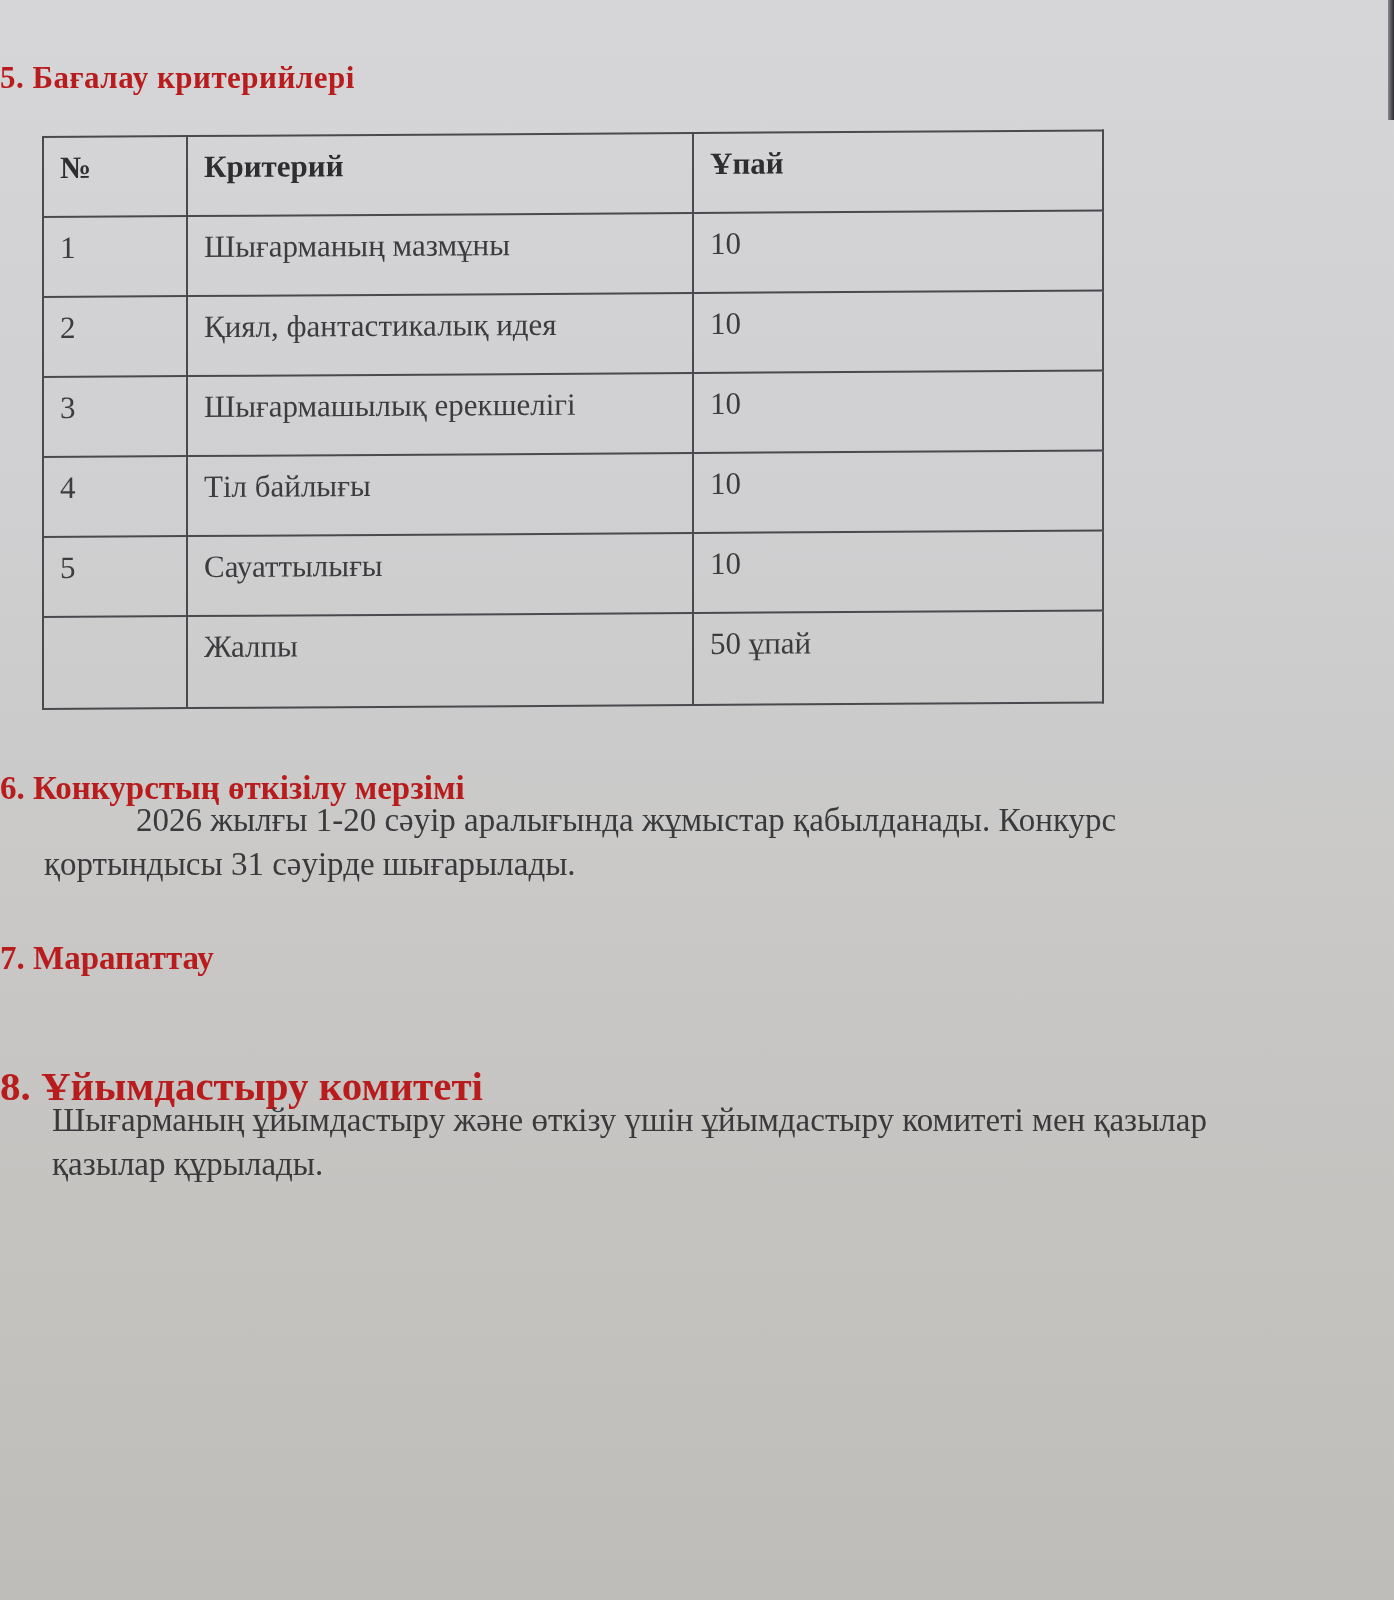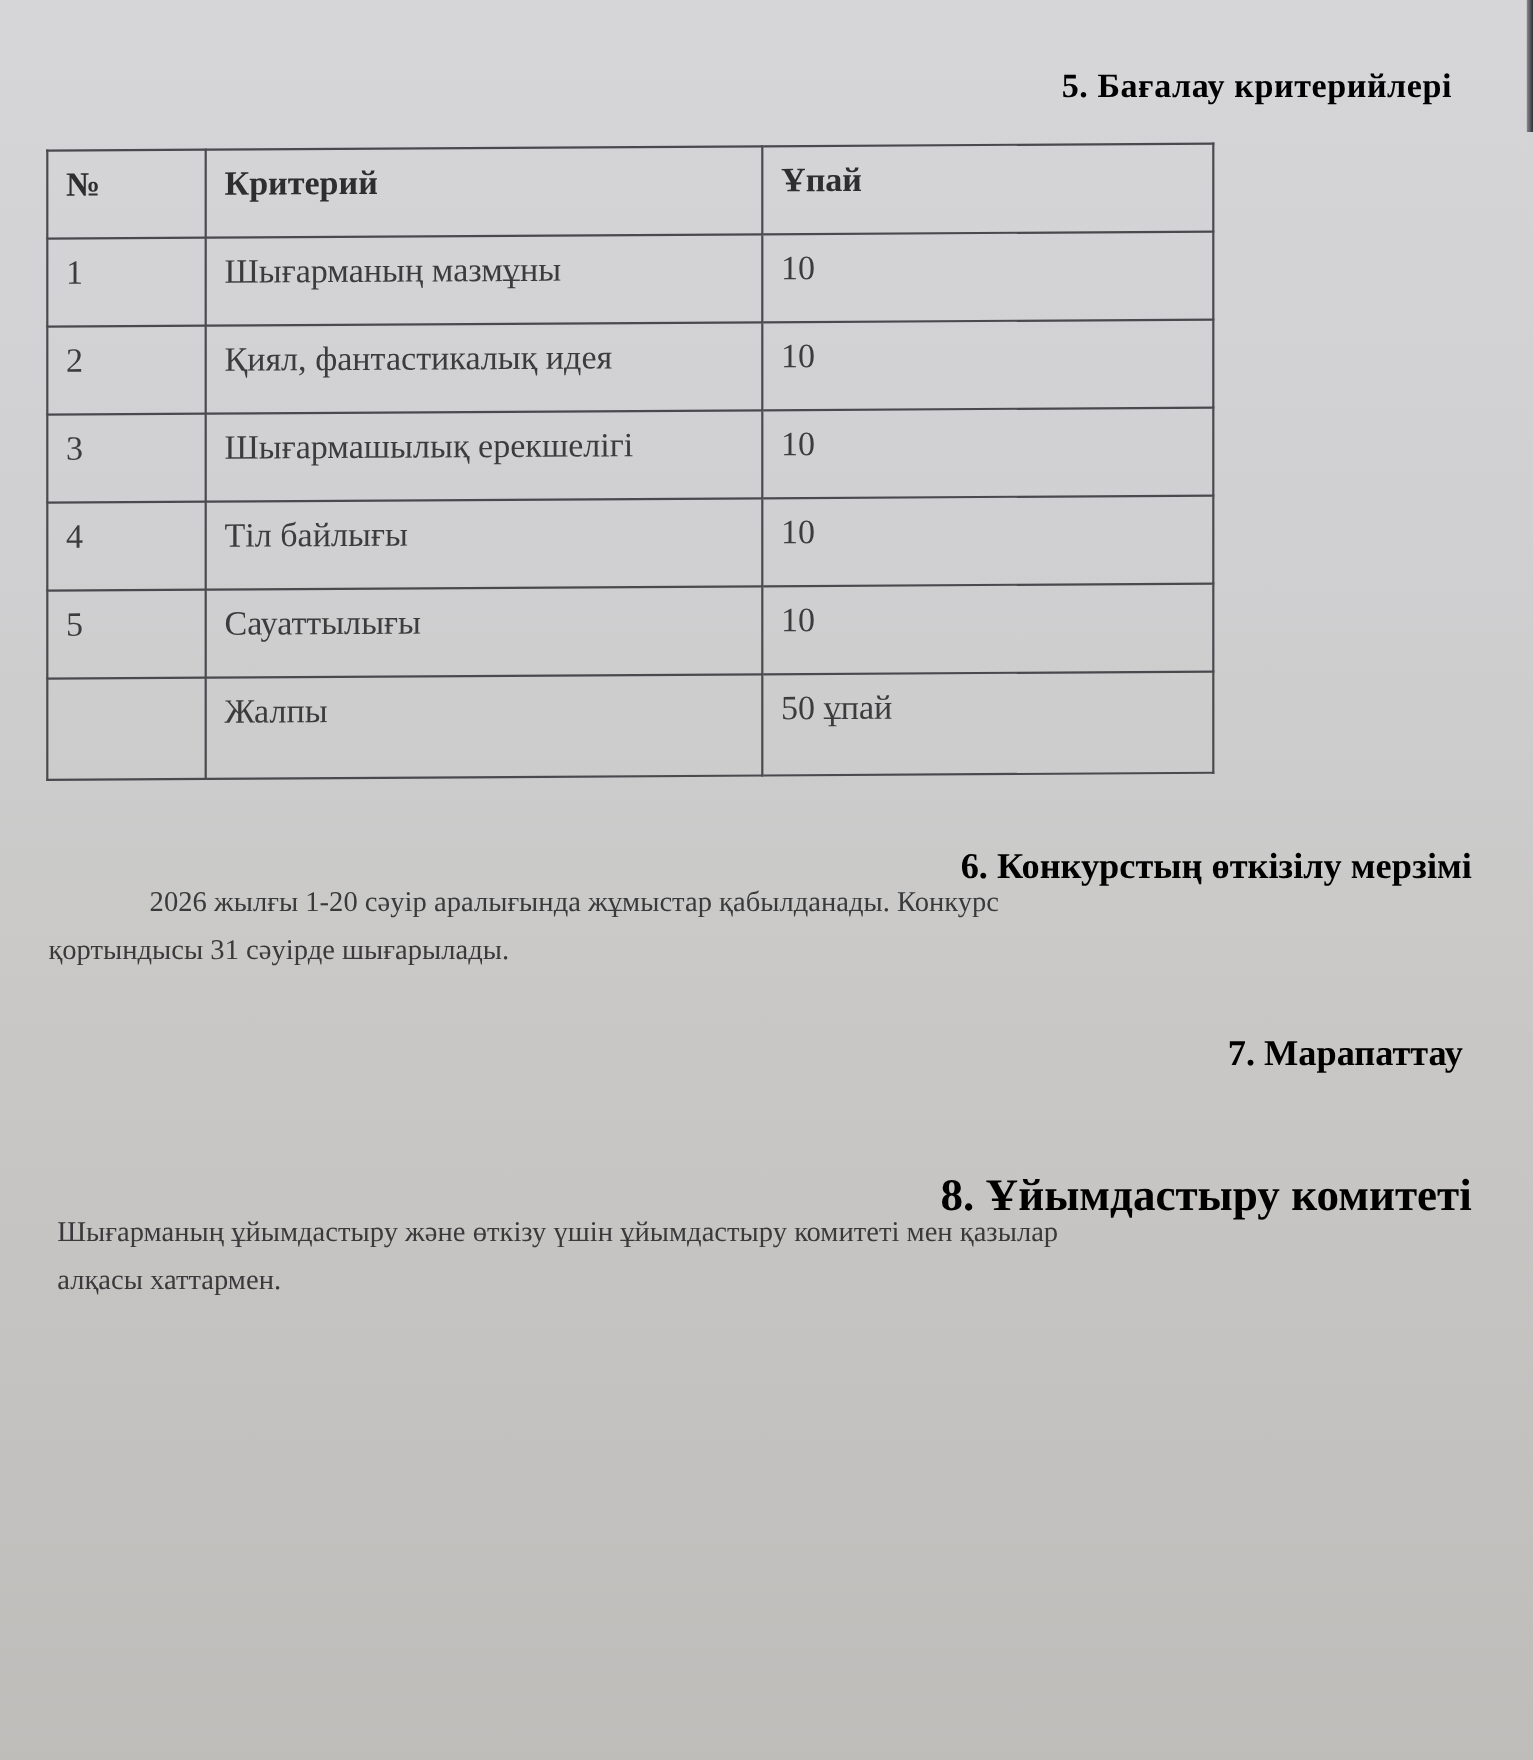--- a/index.html
+++ b/index.html
@@ -20,23 +20,23 @@
       top: 0;
       right: 0;
       width: 6px;
       height: 120px;
       background: linear-gradient(90deg, #8a8a90, #2a2a30);
     }
     .title {
       position: absolute;
       left: 0;
       width: 1320px;
-      text-align: right;
+      text-align: left;
       font-weight: bold;
-      color: #000000;
+      color: #b91c1c;
     }
     .t5 { top: 60px; font-size: 31px; letter-spacing: 0.5px; }
     .t6 { top: 770px; font-size: 33px; left: 0; width: 1338px; }
     .t7 { top: 940px; font-size: 33px; left: 0; width: 1330px; }
     .t8 { top: 1062px; font-size: 41px; left: 0; width: 1338px; }
 
     
     .criteria-table {
       position: absolute;
       left: 42px;
@@ -62,21 +62,21 @@
     .col-num { width: 112px; }
     .col-crit { width: 474px; }
     .col-score { width: auto; }
     .row-head { height: 80px; }
     .row-body { height: 80px; }
     .row-total { height: 92px; }
 
     
     .para {
       position: absolute;
-      font-size: 26px;
+      font-size: 33px;
       line-height: 44px;
       color: #3a3a3c;
     }
     .p6 {
       left: 44px;
       top: 798px;
       width: 1180px;
     }
     .p6 .indent { padding-left: 92px; }
     .p7 {
@@ -153,14 +153,14 @@
   <span class="line">қортындысы  31 сәуірде шығарылады.</span>
 </div>
 
 <div class="title t7">7. Марапаттау</div>
 <div class="para p7">
 </div>
 
 <div class="title t8">8. Ұйымдастыру комитеті</div>
 <div class="para p8" style="top:1098px;">
   <span class="line">Шығарманың ұйымдастыру және өткізу үшін ұйымдастыру комитеті мен қазылар</span>
-  <span class="line">алқасы хаттармен.</span>
+  <span class="line">қазылар құрылады.</span>
 </div>
 
 </body></html>

